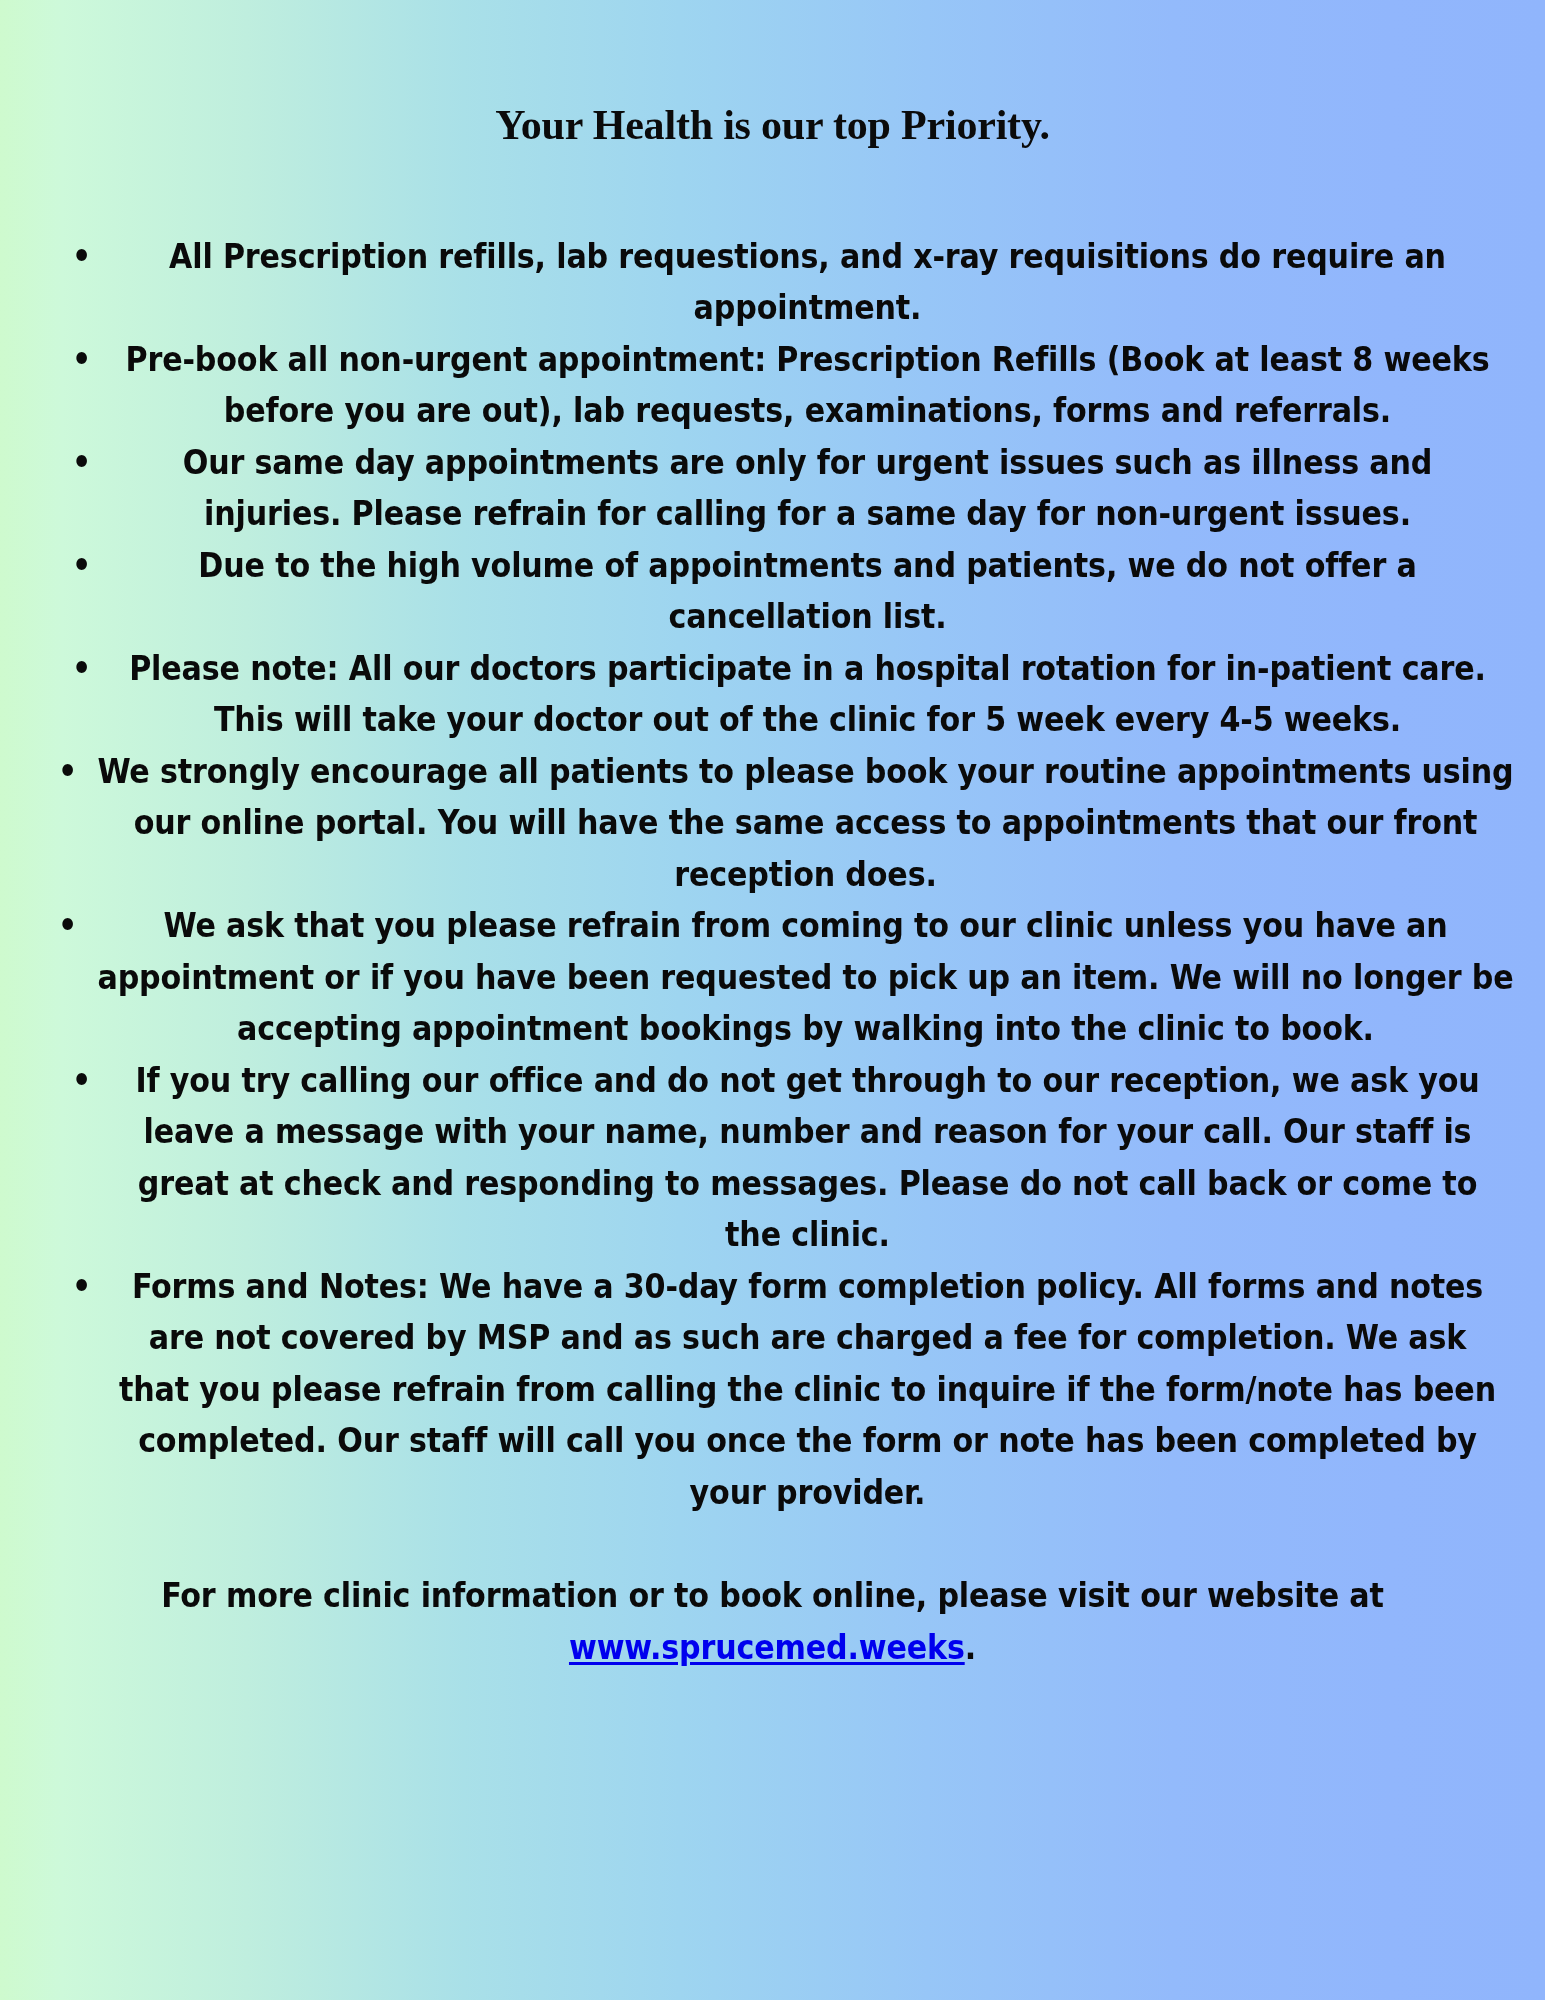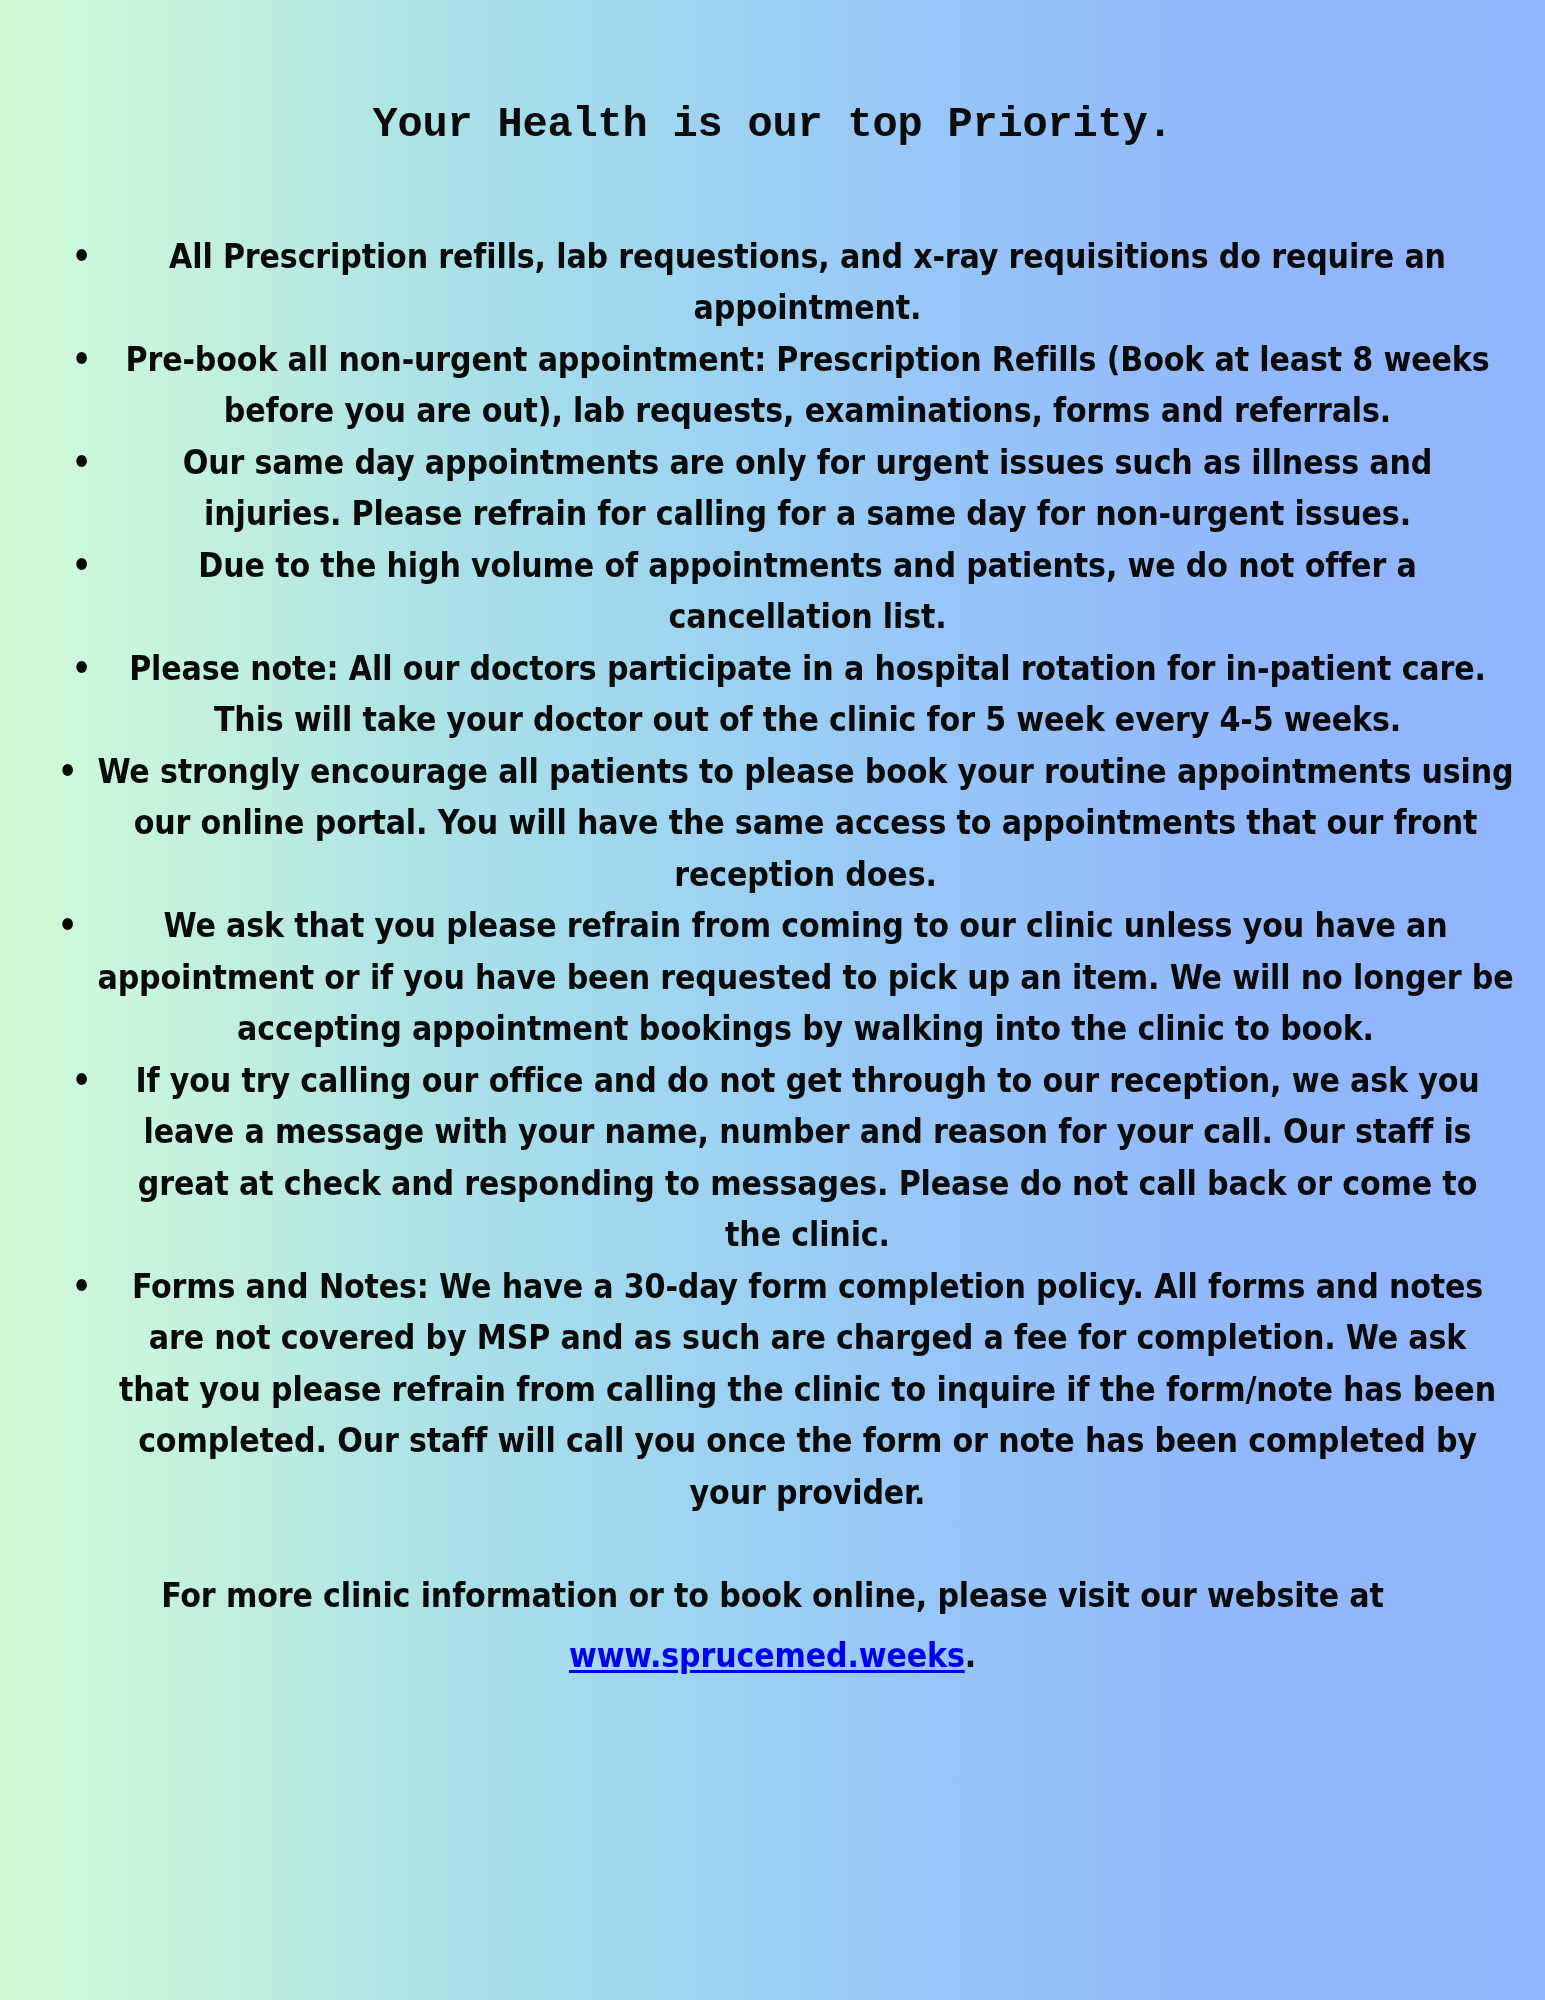--- a/index.html
+++ b/index.html
@@ -23,21 +23,21 @@
   }
   #inner {
     position: absolute;
     left: 0;
     top: 0;
     width: 1545px;
     padding: 0;
   }
   .heading {
     text-align: center;
-    font-family: Liberation Mono, monospace;
+    font-family: Liberation Serif, serif;
     font-weight: bold;
     font-size: 42px;
     line-height: 1.30;
     color: #0b0b0b;
     letter-spacing: -0.2px;
     padding-top: 98px;
   }
   .heading .hline {
     display: block;
   }
@@ -89,21 +89,20 @@
     font-family: "DejaVu Sans Condensed", "Liberation Sans Narrow", "Liberation Sans", sans-serif;
     font-weight: bold;
     font-size: 33.5px;
     line-height: 51.5px;
     color: #0a0a0a;
     padding: 0 80px;
     letter-spacing: -0.15px;
   }
   .footer .fline {
     display: block;
-    margin-top: 8px;
   }
   .footer .url {
     text-decoration: underline;
     text-underline-offset: 3px;
   }
 </style>
 </head>
 <body>
 
 <div id="poster">

